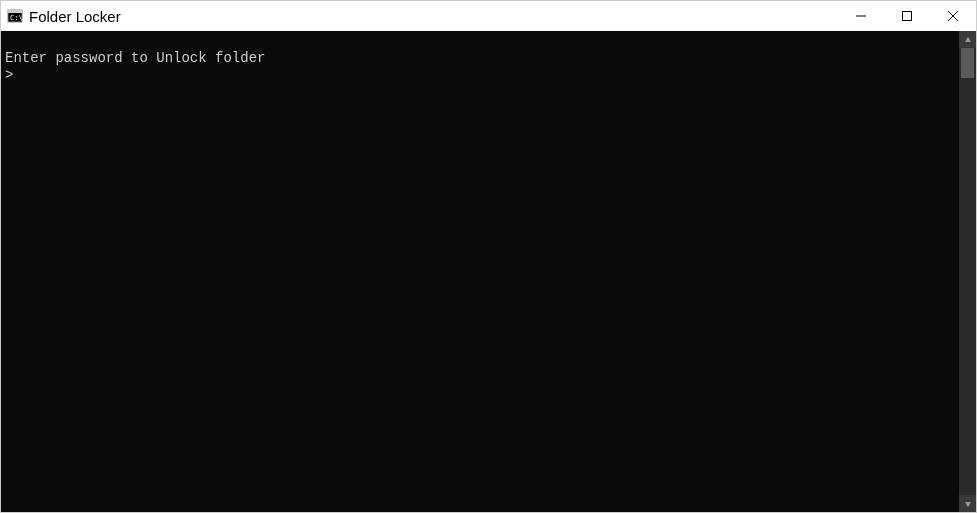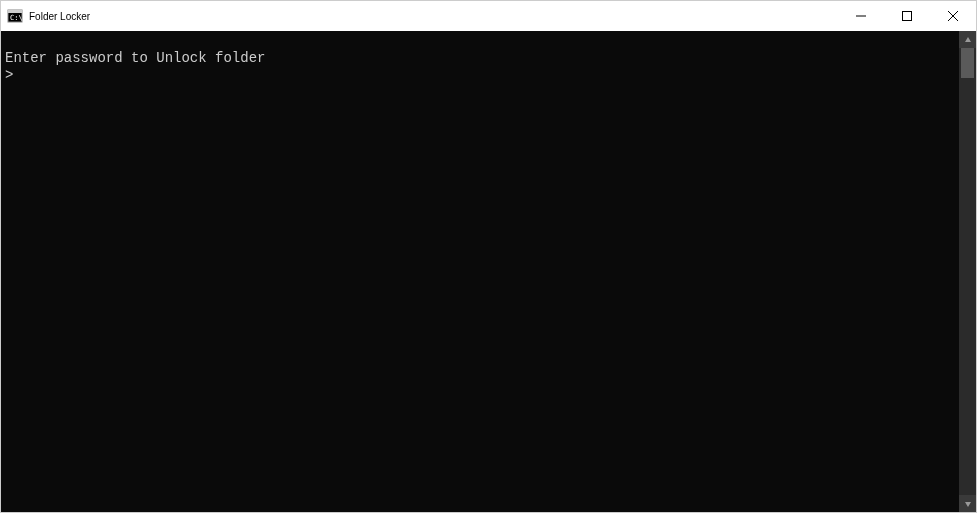--- a/index.html
+++ b/index.html
@@ -40,21 +40,21 @@
       height: 16px;
       display: flex;
       align-items: center;
       justify-content: center;
     }
     .app-icon svg {
       width: 16px;
       height: 16px;
     }
     .title-text {
-      font-size: 10px;
+      font-size: 15px;
       color: #000;
     }
     .titlebar-controls {
       display: flex;
       height: 100%;
     }
     .ctrl-btn {
       width: 46px;
       height: 100%;
       display: flex;

